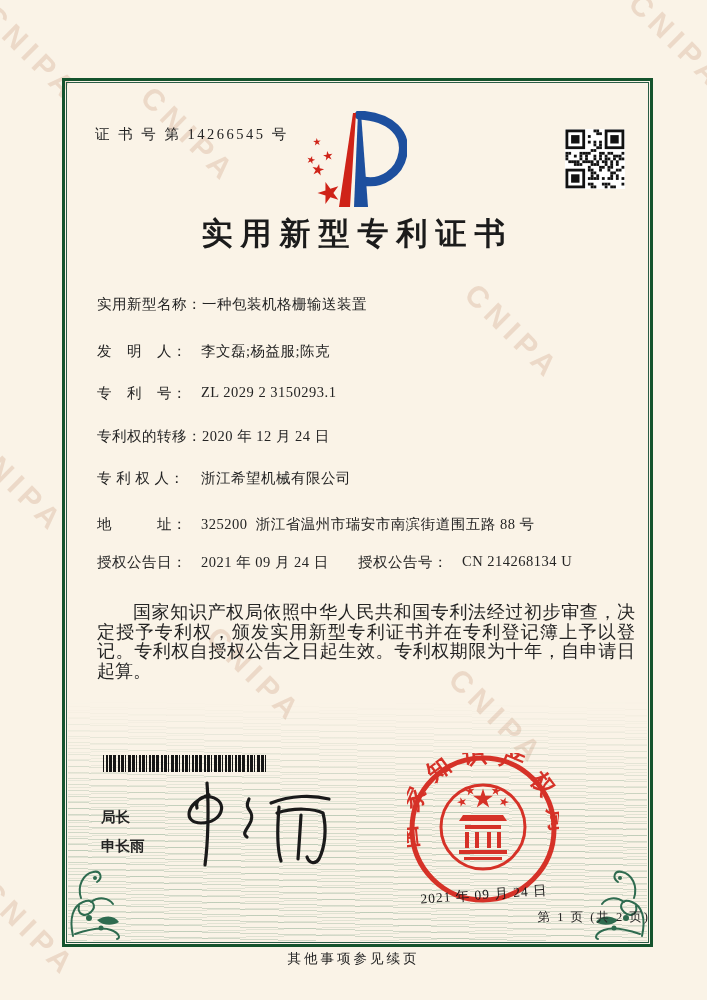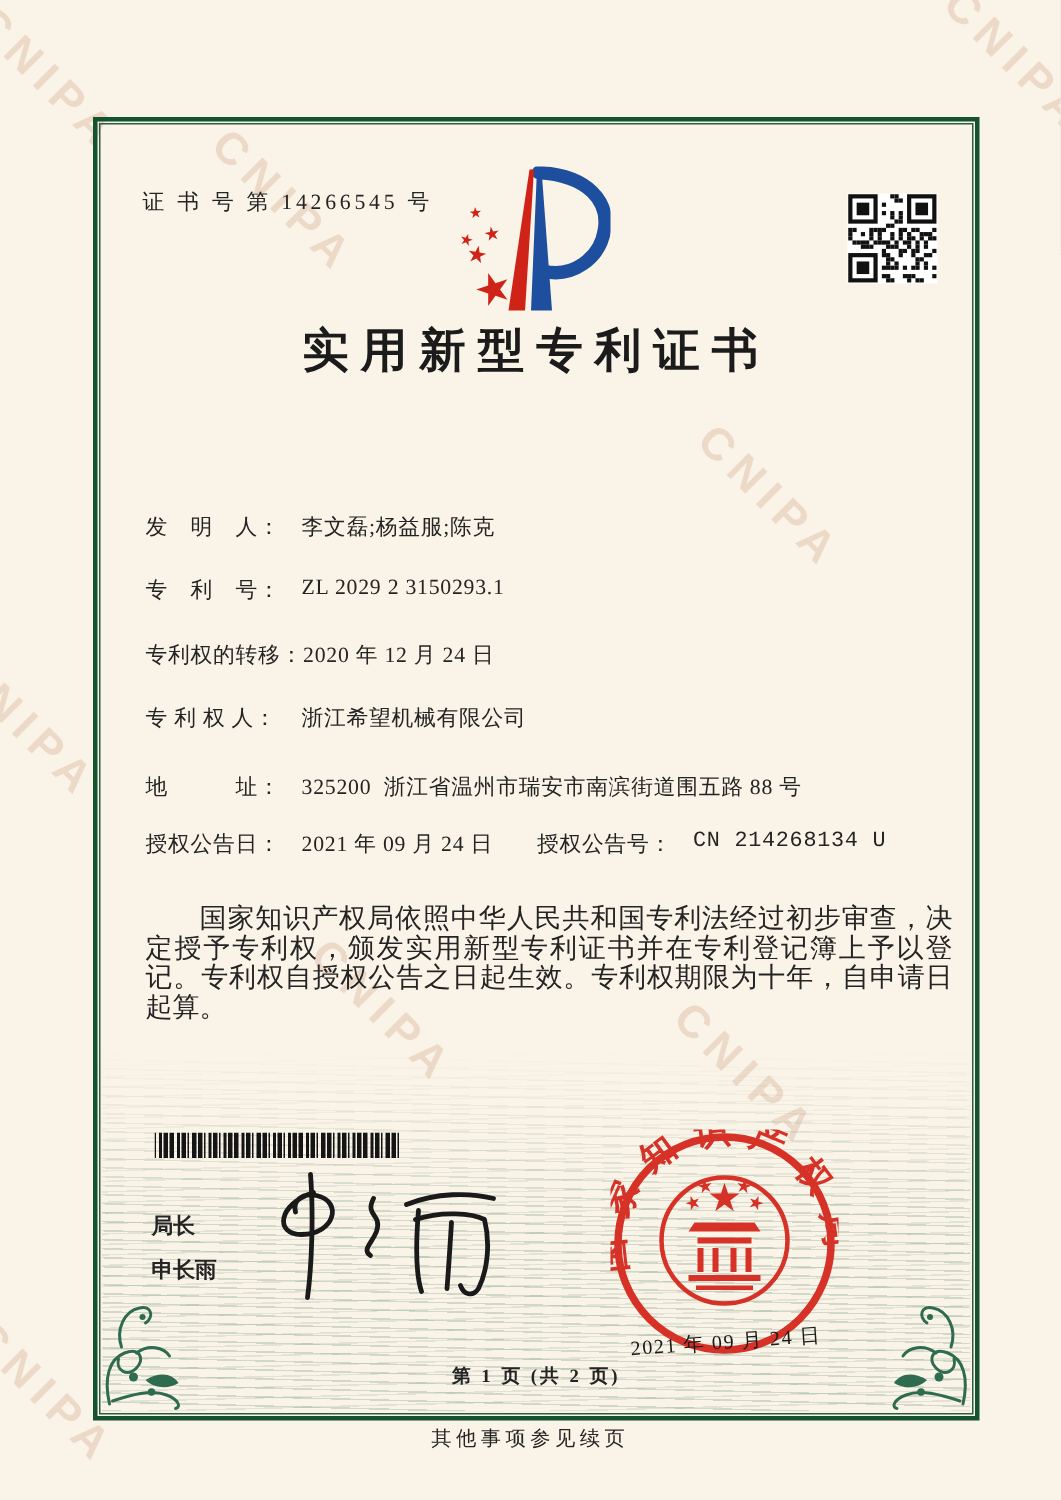--- a/index.html
+++ b/index.html
@@ -29,39 +29,39 @@
   .cert-no{position:absolute;left:30px;top:44px;font-size:14.5px;letter-spacing:2.5px;z-index:4;}
   .logo{position:absolute;left:240px;top:30px;z-index:4;}
   .qr{position:absolute;left:500px;top:48px;z-index:4;background:#fff;}
   .title{position:absolute;left:0;top:132px;width:100%;text-align:center;
          font-size:31px;font-weight:700;letter-spacing:8px;color:#1b1b1b;z-index:4;}
   
   .row{position:absolute;left:32px;width:545px;display:flex;font-size:14.5px;
        letter-spacing:0.5px;z-index:4;}
   .row .lab{min-width:104px;white-space:pre;}
   .row .val{white-space:pre;}
-  .pair2{position:absolute;left:261px;top:0;display:flex;font-family:Liberation Mono, monospace;}
+  .pair2{position:absolute;left:261px;top:0;display:flex;}
   
   .paras{position:absolute;left:32px;top:504px;width:538px;z-index:4;
          font-size:18px;line-height:19.6px;text-align:justify;color:#242424;margin-top:18px;}
   .paras p{margin:0;text-indent:2em;}
   
   .barcode{position:absolute;left:38px;top:674px;width:178px;height:17px;z-index:4;
            font-size:0;white-space:nowrap;overflow:hidden;}
   .barcode i{display:inline-block;height:100%;background:#151515;vertical-align:top;}
   .dir-title{position:absolute;left:36px;top:727px;font-family:"Liberation Sans","DejaVu Sans",sans-serif;
              font-weight:600;font-size:14.5px;z-index:4;text-align:center;}
   .dir-name{position:absolute;left:36px;top:756px;font-family:"Liberation Sans","DejaVu Sans",sans-serif;
             font-weight:600;font-size:14.5px;z-index:4;}
   .sig{position:absolute;left:106px;top:692px;z-index:4;}
   .seal{position:absolute;left:342px;top:672px;z-index:5;}
   .seal-date{position:absolute;left:344px;top:805px;width:150px;text-align:center;
              font-size:13.5px;letter-spacing:1px;color:#1a1a1a;transform:rotate(-4deg);z-index:6;}
-  .page-info{position:absolute;left:0;top:828px;width:100%;text-align:center;
-             font-size:12.5px;letter-spacing:2px;z-index:4;font-weight:bold;}
+  .page-info{position:absolute;left:0;top:828px;width:100%;text-align:right;
+             font-size:12.5px;letter-spacing:2px;z-index:4;}
   .note{position:absolute;left:0;top:950px;width:100%;text-align:center;
         font-size:13.5px;letter-spacing:3px;z-index:2;}
 </style>
 </head>
 <body>
 
 <div class="page">
 
   <span class="wm wm1">CNIPA</span>
   <span class="wm wm2">CNIPA</span>
@@ -238,20 +238,24 @@
           <rect x="56" y="22.4" width="2.8" height="2.8" fill="#111"></rect>
           <rect x="56" y="28" width="2.8" height="2.8" fill="#111"></rect>
           <rect x="56" y="36.4" width="2.8" height="2.8" fill="#111"></rect>
           <rect x="56" y="47.599999999999994" width="2.8" height="2.8" fill="#111"></rect>
           <rect x="56" y="53.199999999999996" width="2.8" height="2.8" fill="#111"></rect>
         </g>
     </svg>
 
     <div class="title">实用新型专利证书</div>
 
+    <div class="row" style="top:214px">
+      <span class="lab">实用新型名称：</span>
+      <span class="val">一种包装机格栅输送装置</span>
+    </div>
     <div class="row" style="top:261px">
       <span class="lab">发　明　人：</span>
       <span class="val">李文磊;杨益服;陈克</span>
     </div>
     <div class="row" style="top:303px">
       <span class="lab">专　利　号：</span>
       <span class="val">ZL 2029 2 3150293.1</span>
     </div>
     <div class="row" style="top:346px">
       <span class="lab">专利权的转移：</span>

